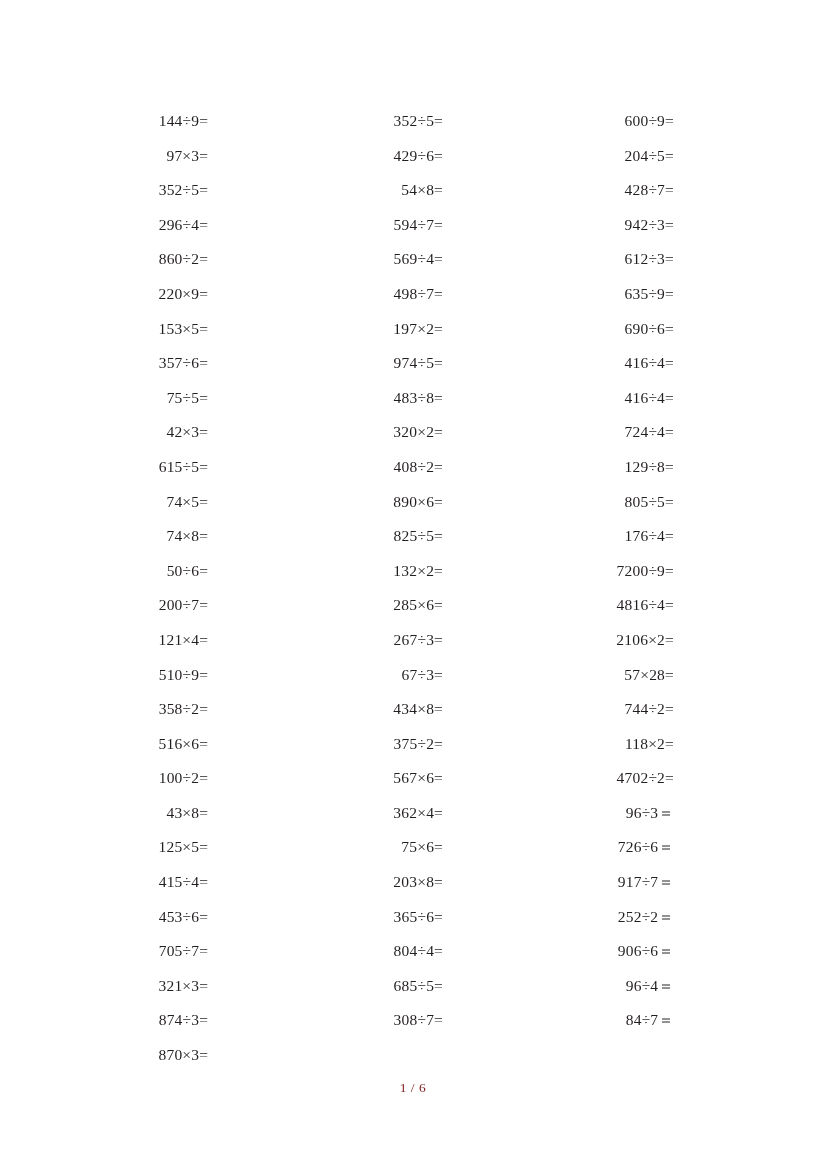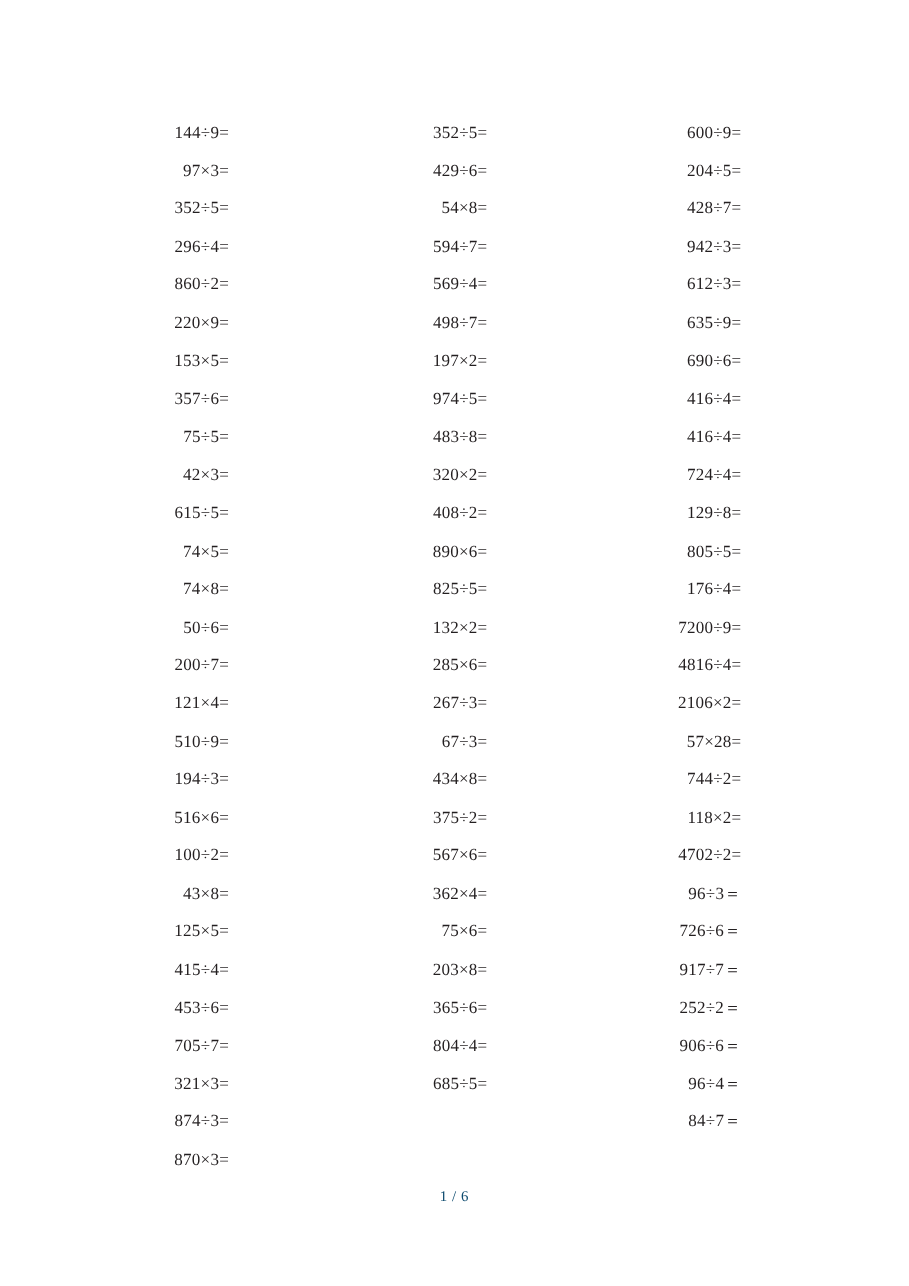--- a/index.html
+++ b/index.html
@@ -52,21 +52,21 @@
     white-space: nowrap;
     color: #231f20;
   }
   .footer {
     position: absolute;
     left: 0;
     top: 1080px;
     width: 826px;
     text-align: center;
     font-size: 13.5px;
-    color: #0c4a6e;
+    color: #7f1d1d;
     letter-spacing: 0.5px;
   }
 </style>
 </head>
 <body>
 
 <div class="page">
 
   <div class="worksheet">
 
@@ -81,21 +81,21 @@
       <div class="problem">357÷6=</div>
       <div class="problem">75÷5=</div>
       <div class="problem">42×3=</div>
       <div class="problem">615÷5=</div>
       <div class="problem">74×5=</div>
       <div class="problem">74×8=</div>
       <div class="problem">50÷6=</div>
       <div class="problem">200÷7=</div>
       <div class="problem">121×4=</div>
       <div class="problem">510÷9=</div>
-      <div class="problem">194÷3=</div>
+      <div class="problem">358÷2=</div>
       <div class="problem">516×6=</div>
       <div class="problem">100÷2=</div>
       <div class="problem">43×8=</div>
       <div class="problem">125×5=</div>
       <div class="problem">415÷4=</div>
       <div class="problem">453÷6=</div>
       <div class="problem">705÷7=</div>
       <div class="problem">321×3=</div>
       <div class="problem">874÷3=</div>
       <div class="problem">870×3=</div>
@@ -121,20 +121,21 @@
       <div class="problem">67÷3=</div>
       <div class="problem">434×8=</div>
       <div class="problem">375÷2=</div>
       <div class="problem">567×6=</div>
       <div class="problem">362×4=</div>
       <div class="problem">75×6=</div>
       <div class="problem">203×8=</div>
       <div class="problem">365÷6=</div>
       <div class="problem">804÷4=</div>
       <div class="problem">685÷5=</div>
+      <div class="problem">308÷7=</div>
     </div>
 
     <div class="column col-3">
       <div class="problem">600÷9=</div>
       <div class="problem">204÷5=</div>
       <div class="problem">428÷7=</div>
       <div class="problem">942÷3=</div>
       <div class="problem">612÷3=</div>
       <div class="problem">635÷9=</div>
       <div class="problem">690÷6=</div>

